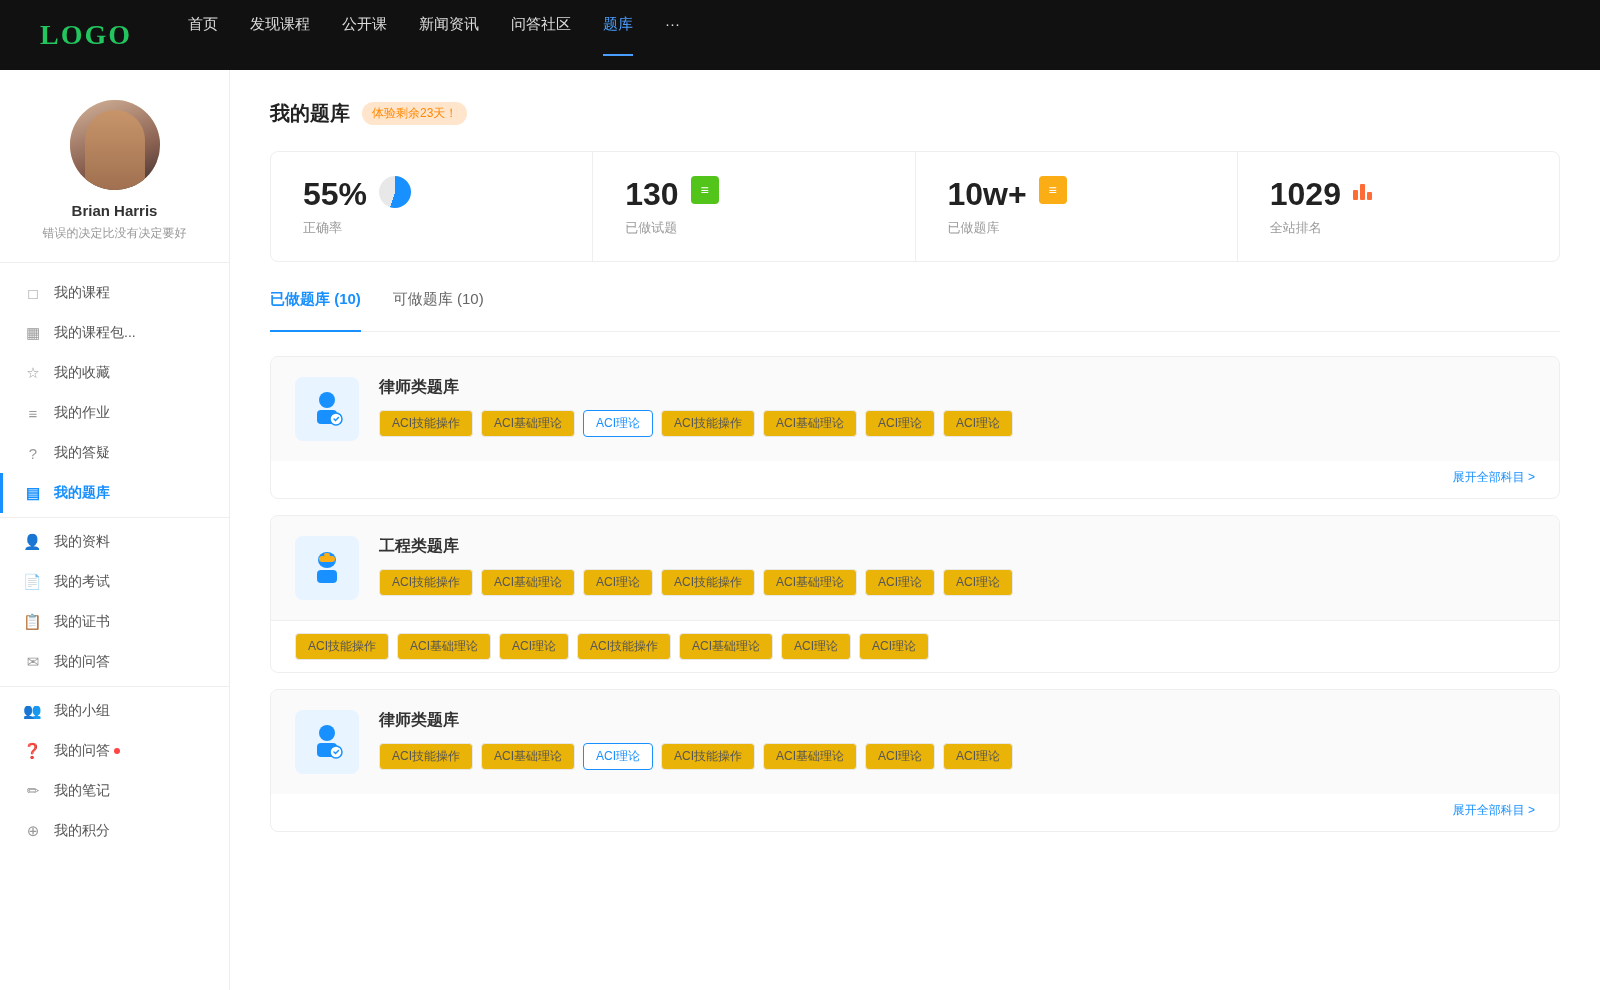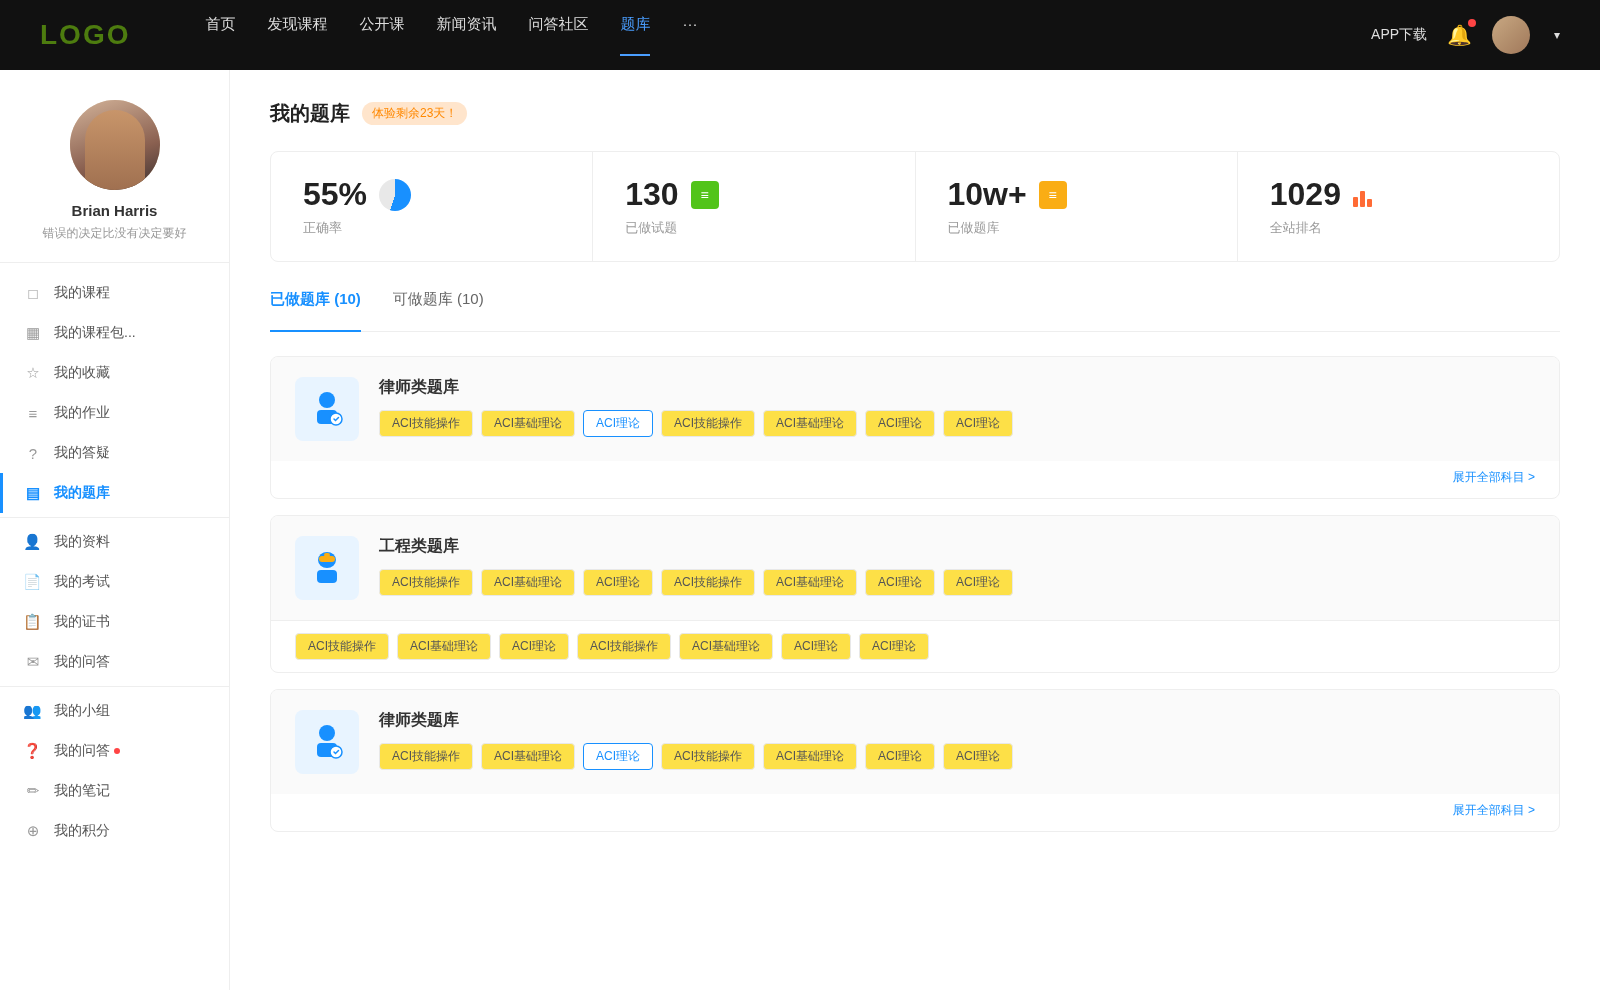--- a/index.html
+++ b/index.html
@@ -10,25 +10,26 @@
       background: #111;
       height: 70px;
       display: flex;
       align-items: center;
       padding: 0 40px;
       position: fixed;
       top: 0; left: 0; right: 0;
       z-index: 100;
     }
     .navbar-logo {
-      color: #4d7c0f;
+      color: #22c55e;
       font-size: 28px;
       font-weight: 900;
       letter-spacing: 2px;
-      margin-right: 75px;
+      margin-right: 56px;
+      font-family: Liberation Serif, serif;
     }
     .navbar-links {
       display: flex;
       gap: 32px;
       flex: 1;
     }
     .navbar-links a {
       color: #ddd;
       text-decoration: none;
       font-size: 15px;
@@ -222,21 +223,21 @@
     .stat-card {
       flex: 1;
       padding: 24px 32px;
       border-right: 1px solid #eee;
       display: flex;
       flex-direction: column;
     }
     .stat-card:last-child { border-right: none; }
     .stat-top {
       display: flex;
-      align-items: center;
+      align-items: flex-start;
       gap: 12px;
       margin-bottom: 6px;
     }
     .stat-value {
       font-size: 32px;
       font-weight: 700;
       color: #222;
     }
     .stat-label {
       font-size: 13px;
@@ -300,21 +301,21 @@
       font-weight: 600;
       margin-bottom: 12px;
     }
     .bank-tags {
       display: flex;
       flex-wrap: wrap;
       gap: 8px;
       align-items: center;
     }
     .bank-tag {
-      background: #fde047;
+      background: #eab308;
       border: 1px solid #e8e8e8;
       border-radius: 4px;
       padding: 4px 12px;
       font-size: 12px;
       color: #555;
       cursor: pointer;
     }
     .bank-tag.selected {
       border-color: #1890ff;
       color: #1890ff;
@@ -389,31 +390,20 @@
   <span class="navbar-logo">LOGO</span>
   <div class="navbar-links">
     <a>首页</a>
     <a>发现课程</a>
     <a>公开课</a>
     <a>新闻资讯</a>
     <a>问答社区</a>
     <a class="active">题库</a>
     <a>···</a>
   </div>
-  <div class="navbar-right">
-    <span class="navbar-app">APP下载</span>
-    <div class="navbar-bell">
-      <span class="bell-icon">🔔</span>
-      <span class="bell-badge"></span>
-    </div>
-    <div class="navbar-avatar">
-      <div class="navbar-avatar-placeholder"></div>
-    </div>
-    <span class="navbar-dropdown">▾</span>
-  </div>
 </nav>
 
 <div class="main-layout">
 
   <aside class="sidebar">
     <div class="sidebar-profile">
       <div class="sidebar-avatar">
         <div class="sidebar-avatar-img"></div>
       </div>
       <span class="sidebar-name">Brian Harris</span>

